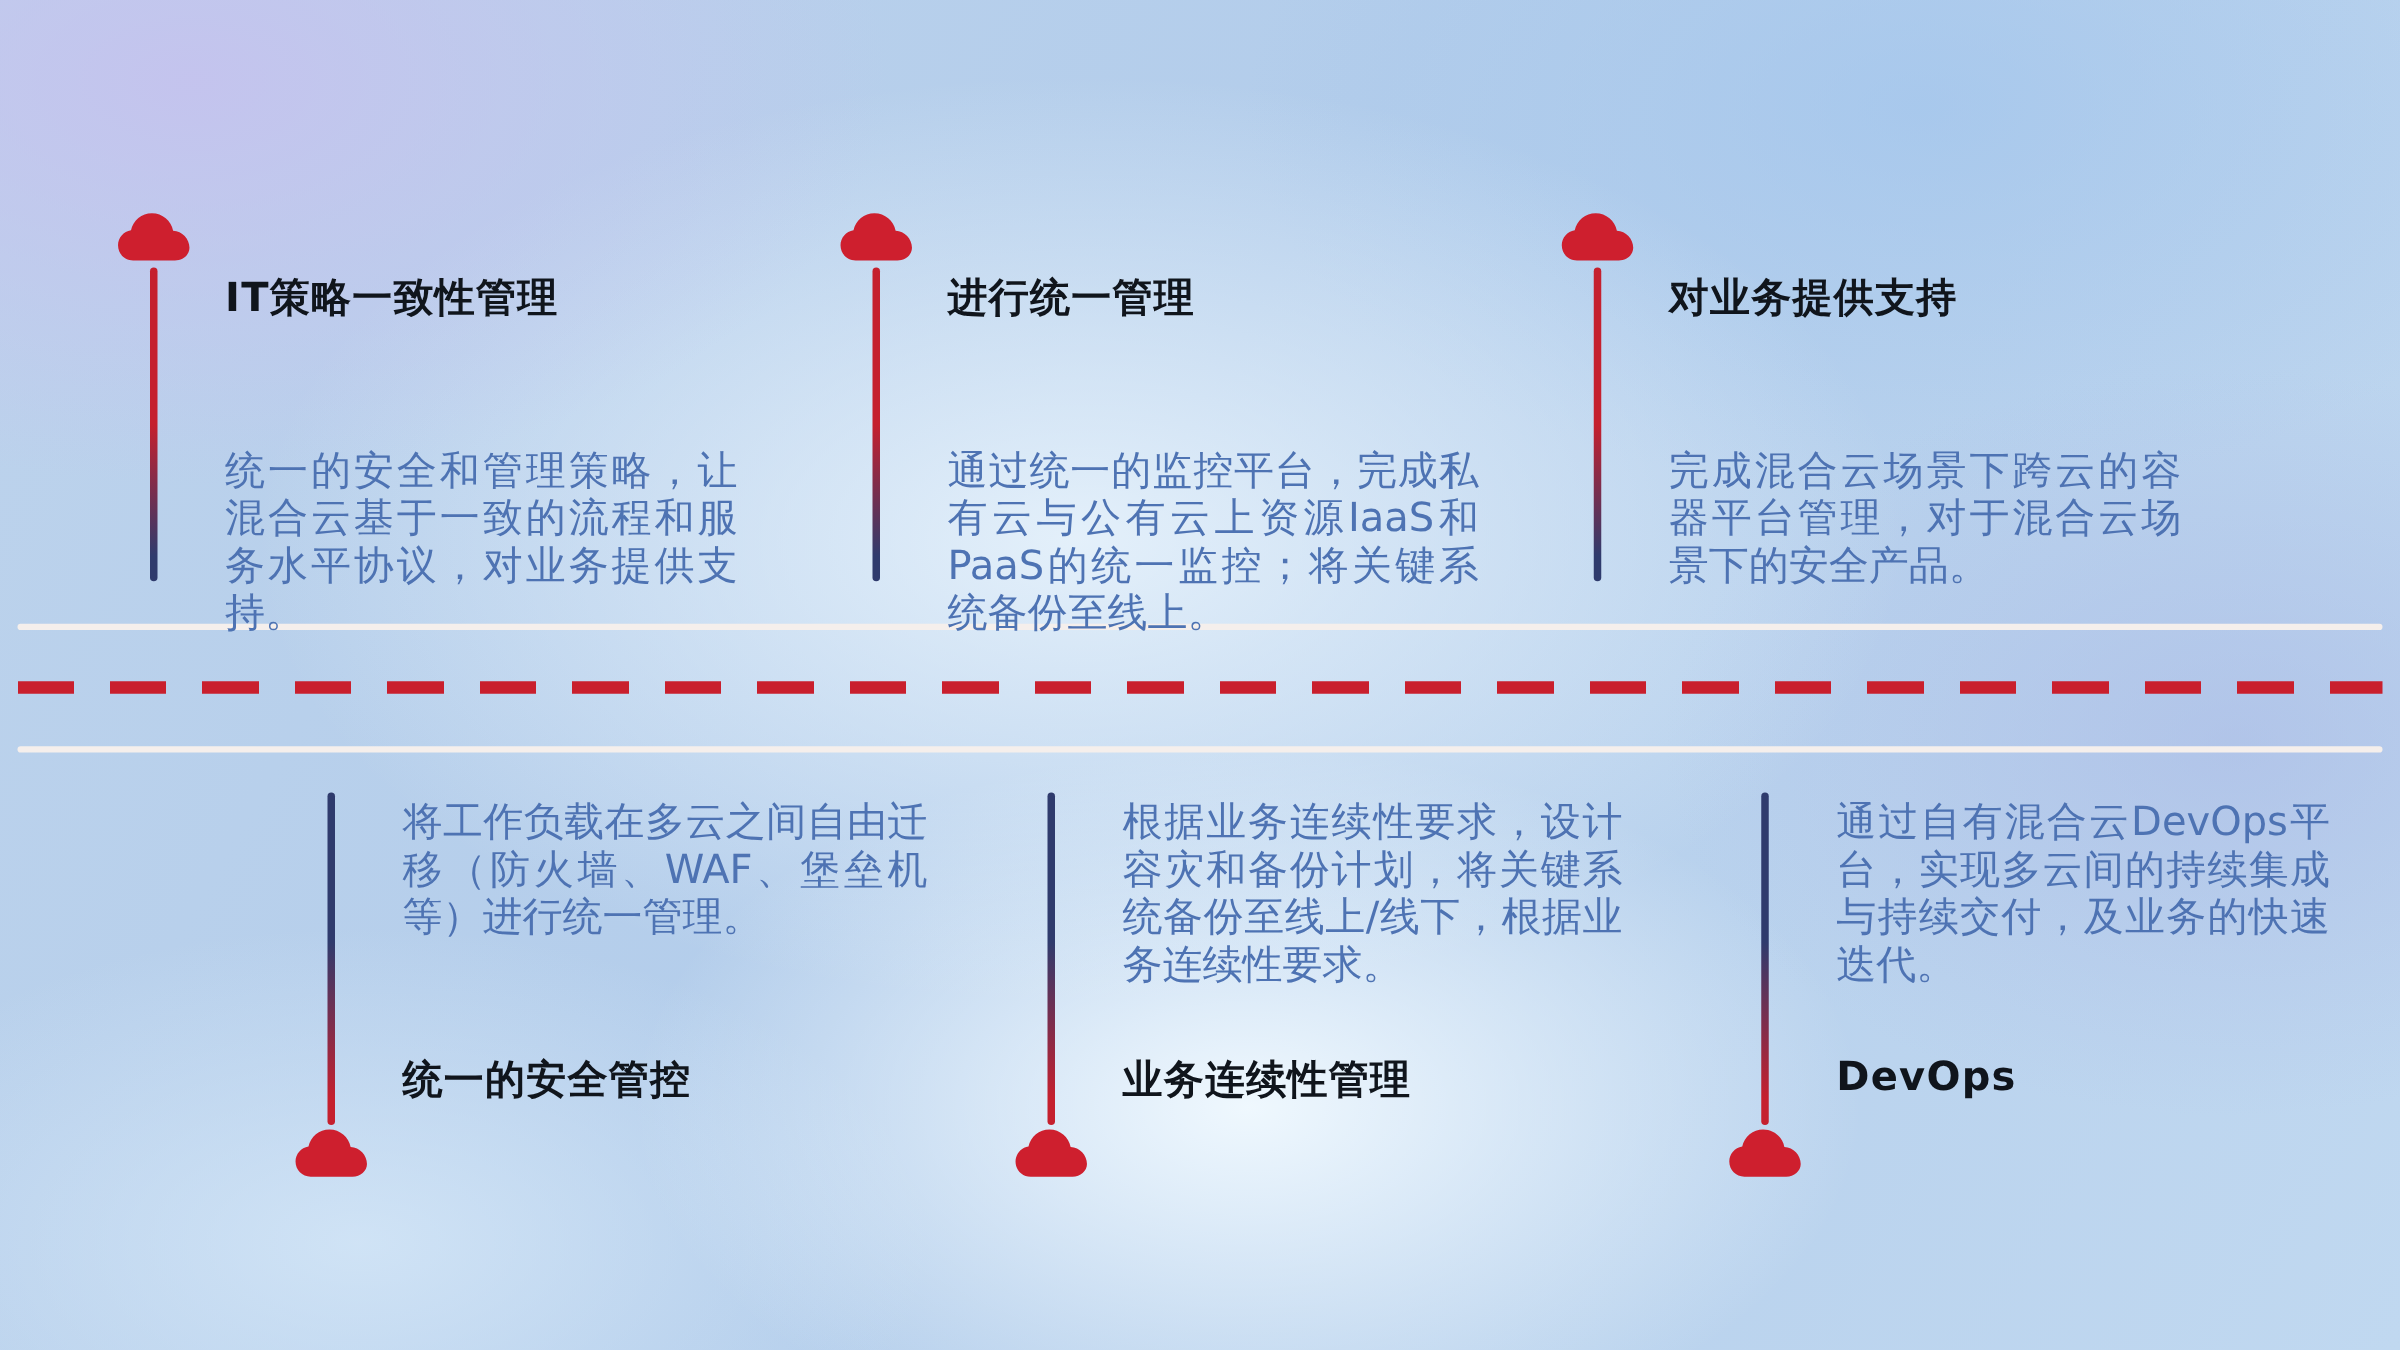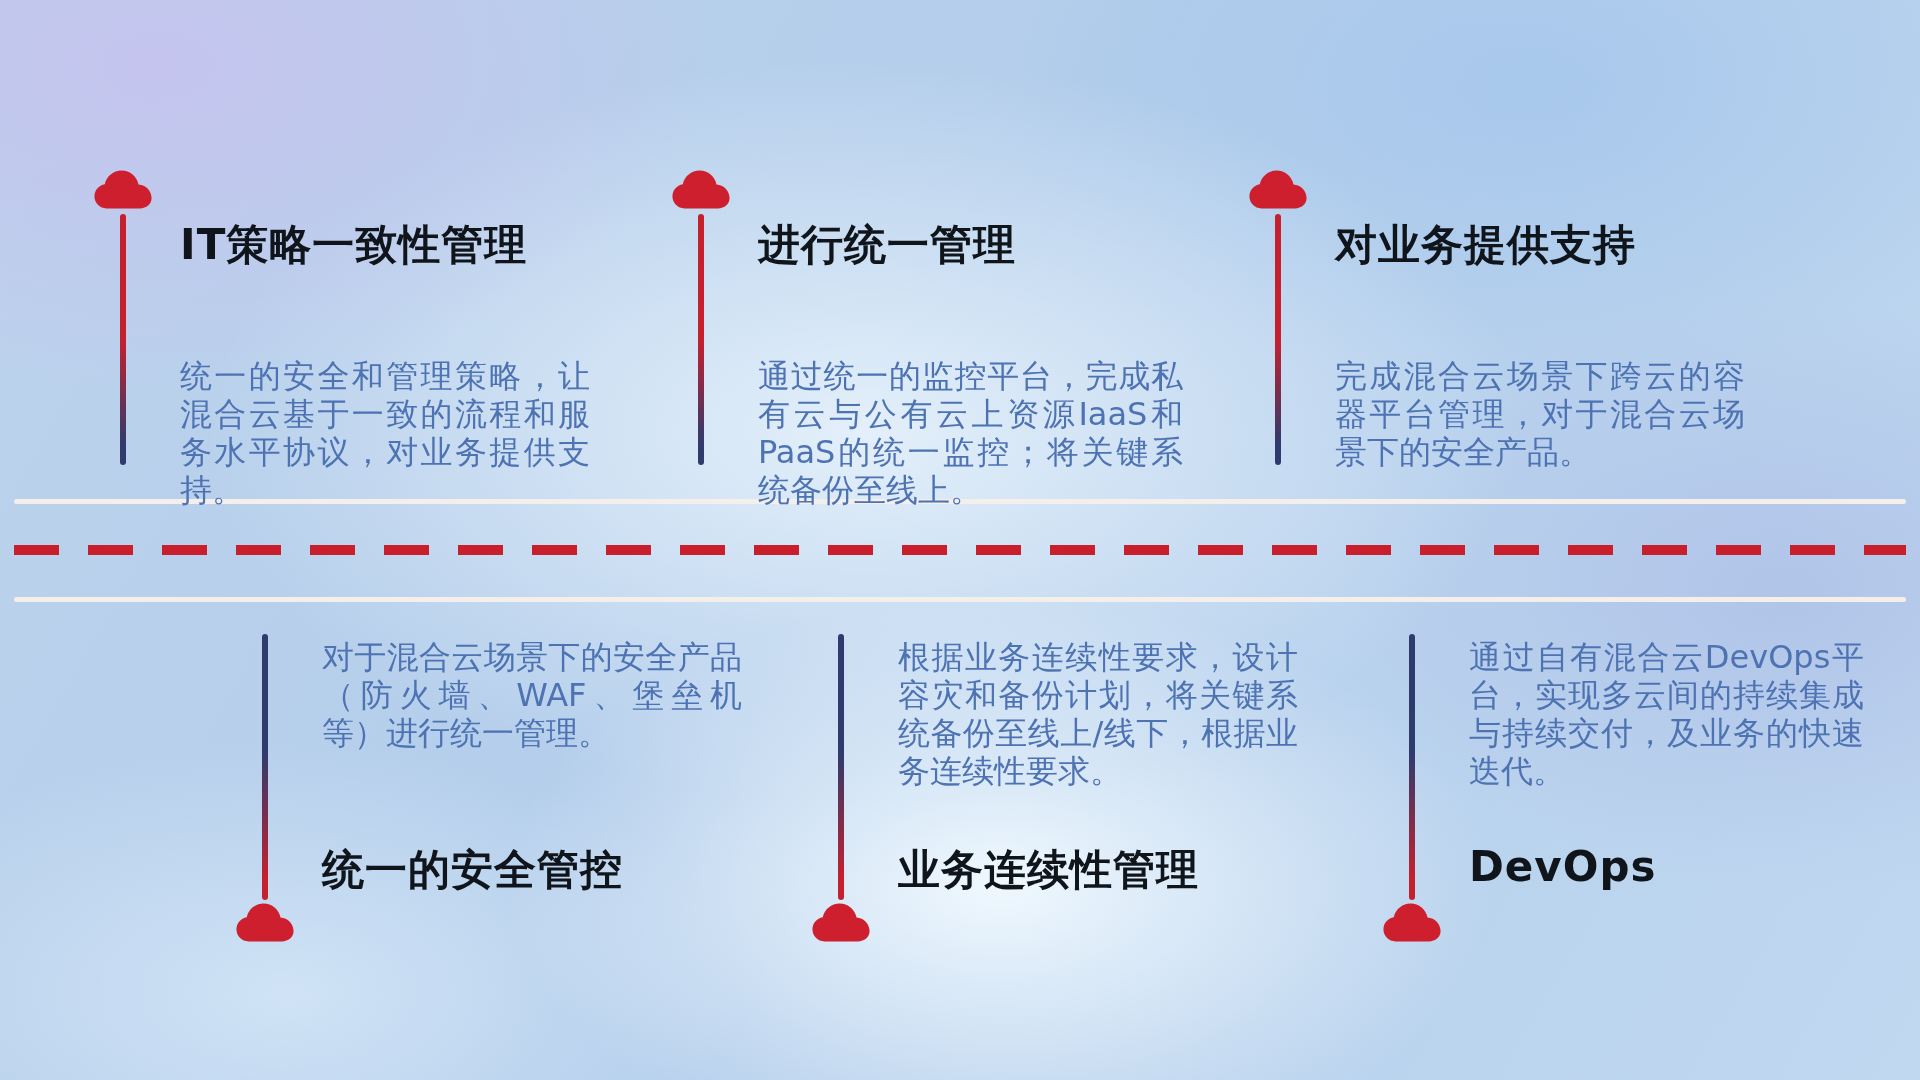--- a/index.html
+++ b/index.html
@@ -49,21 +49,21 @@
     top: 47px; height: 251px;
     background: linear-gradient(180deg, var(--pin-red, #c5202e) 0%, var(--pin-red, #c5202e) 50%, var(--pin-navy, #2f3b6d) 92%);
   }
   .item.bottom .pin-line {
     top: 0; height: 266px;
     background: linear-gradient(180deg, var(--pin-navy, #2f3b6d) 8%, var(--pin-navy, #2f3b6d) 45%, var(--pin-red, #c5202e) 92%);
   }
 
   .title {
     position: absolute; left: 88px; margin: 0;
-    font-size: 42px; font-weight: 700; color: var(--title-text, #10151c);
+    font-size: 32px; font-weight: 700; color: var(--title-text, #10151c);
     letter-spacing: 1px; white-space: nowrap;
   }
   .item.top .title { top: 50px; }
   .item.bottom .title { top: 208px; }
 
   .desc {
     position: absolute; left: 88px; margin: 0;
     font-size: 32px; line-height: 38px; color: var(--desc-text, #4e73b3);
     width: 410px; text-align: justify; text-justify: inter-ideograph;
   }
@@ -116,21 +116,21 @@
     <p class="desc">完成混合云场景下跨云的容器平台管理，对于混合云场景下的安全产品。</p>
   </div>
 
   <div class="item bottom b1">
     <span class="pin-line"></span>
     <span class="cloud">
       <svg viewBox="0 0 64 44" fill="currentColor" aria-hidden="true">
         <path d="M49.5 42H15C8 42 2.5 36.5 2.5 29.5 2.5 23.2 7 18 13.2 17 15 9 22 3 30.5 3 39.2 3 46.4 9.2 48 17.4 55.5 17.8 61.5 24 61.5 31.5 61.5 37.3 56.1 42 49.5 42Z"></path>
       </svg>
     </span>
-    <p class="desc">对于混合云场景下的安全产品（防火墙、WAF、堡垒机等）进行统一管理。</p>
+    <p class="desc">将工作负载在多云之间自由迁移（防火墙、WAF、堡垒机等）进行统一管理。</p>
     <h2 class="title">统一的安全管控</h2>
   </div>
 
   <div class="item bottom b2">
     <span class="pin-line"></span>
     <span class="cloud">
       <svg viewBox="0 0 64 44" fill="currentColor" aria-hidden="true">
         <path d="M49.5 42H15C8 42 2.5 36.5 2.5 29.5 2.5 23.2 7 18 13.2 17 15 9 22 3 30.5 3 39.2 3 46.4 9.2 48 17.4 55.5 17.8 61.5 24 61.5 31.5 61.5 37.3 56.1 42 49.5 42Z"></path>
       </svg>
     </span>

